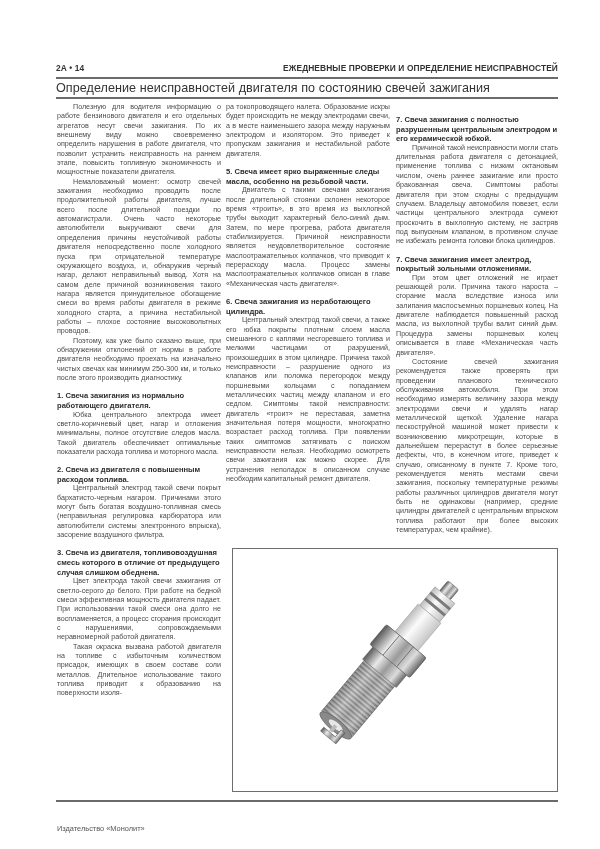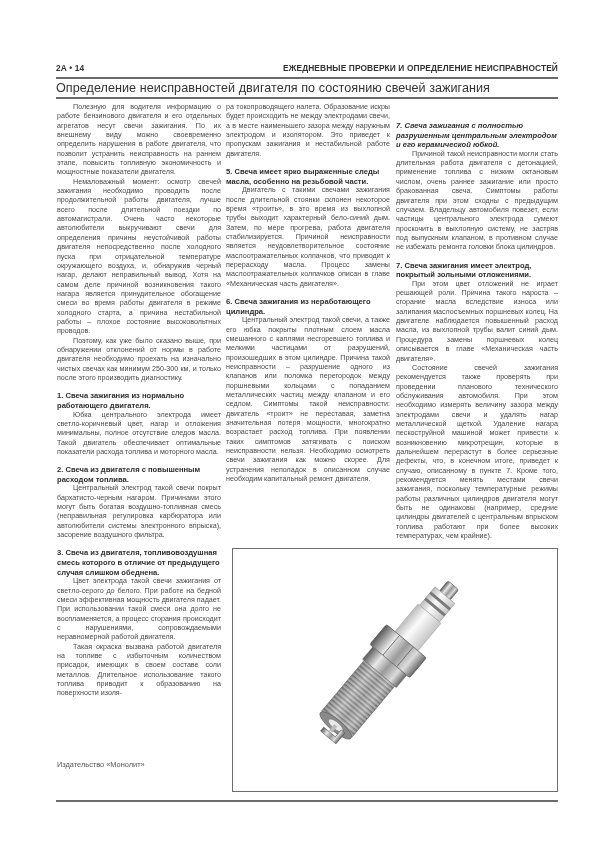--- a/index.html
+++ b/index.html
@@ -14,31 +14,31 @@
   .rule-top { position: absolute; left: 0; top: 77px; width: 502px; height: 1.5px; background: #6b6b6b; }
 
   .title { position: absolute; left: 0; top: 81px; width: 502px; font-size: 12.6px; font-weight: normal;
            color: #333; letter-spacing: 0.05px; white-space: nowrap; }
   .rule-title { position: absolute; left: 0; top: 97px; width: 502px; height: 2px; background: #6b6b6b; }
 
   .col { position: absolute; font-size: 7.15px; line-height: 9.35px; color: #4a4a4a;
          text-align: justify; hyphens: manual; }
   .col p { margin: 0; text-indent: 16px; }
   .col h3 { margin: 8px 0 0 0; font-size: 7.6px; line-height: 9.6px; font-weight: bold; color: #2e2e2e; text-align: left; }
-  .col h3:first-child { margin-top: 18px; font-style: italic; }
+  .col h3:first-child { margin-top: 12px; }
   .col1 { left: 1px; top: 103px; width: 164px; }
   .col2 { left: 170px; top: 103px; width: 164px; }
   .col3 { left: 340px; top: 103px; width: 162px; }
 
   .figure-box { position: absolute; left: 176px; top: 548px; width: 324px; height: 242px;
                 border: 1.5px solid #6d6d6d; background: #fff; }
   .figure-box svg { position: absolute; left: 0; top: 0; }
 
   .rule-bottom { position: absolute; left: 0; top: 800px; width: 502px; height: 1.5px; background: #6b6b6b; }
-  .footer { position: absolute; left: 1px; top: 760px; font-size: 7.4px; color: #555; }
+  .footer { position: absolute; left: 1px; top: 824px; font-size: 7.4px; color: #555; }
 </style>
 </head>
 <body>
 
 <div class="page">
 
   <div class="running-head">
     <span class="pnum">2А • 14</span>
     <span class="section">ЕЖЕДНЕВНЫЕ ПРОВЕРКИ И ОПРЕДЕЛЕНИЕ НЕИСПРАВНОСТЕЙ</span>
   </div>

